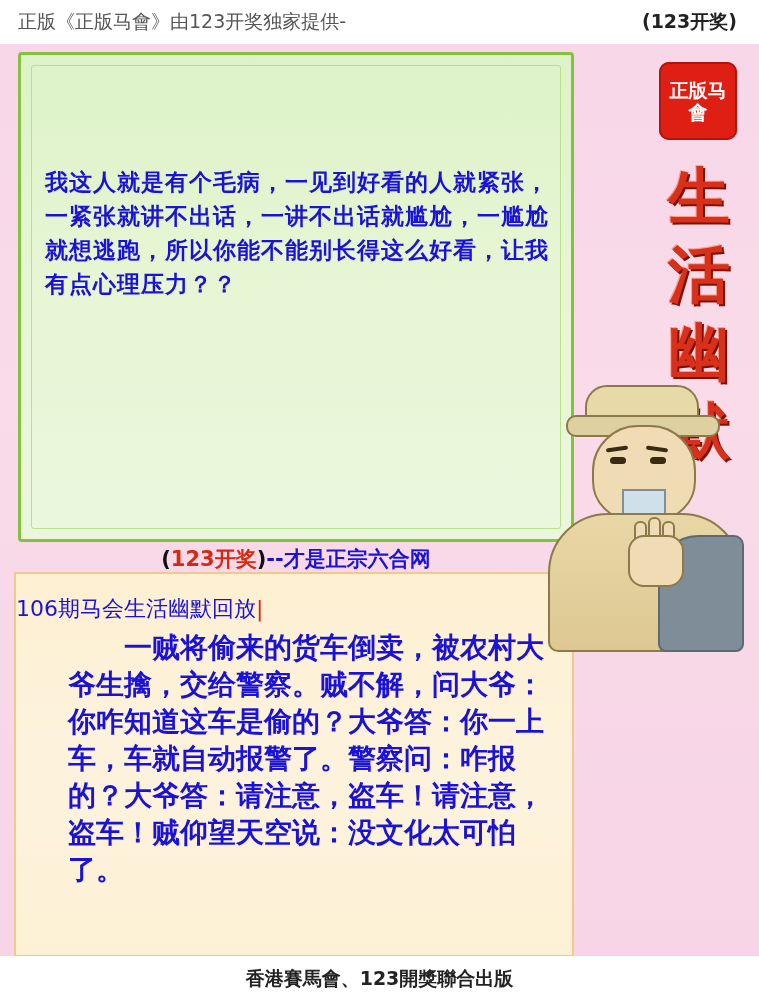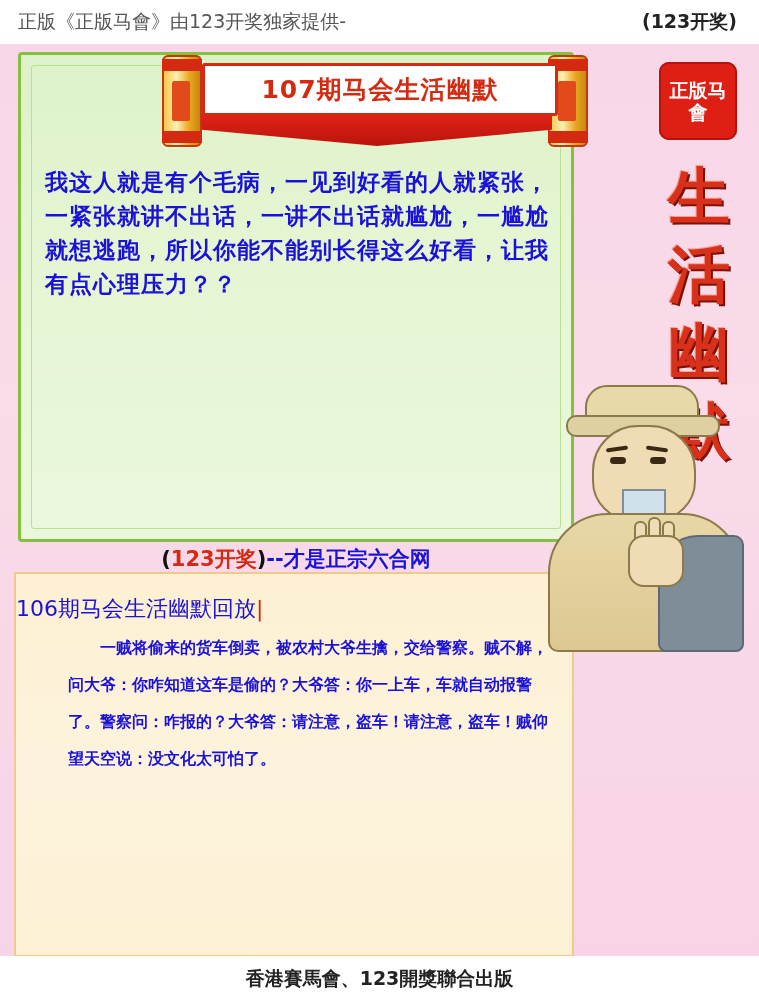--- a/index.html
+++ b/index.html
@@ -122,21 +122,21 @@
     box-sizing:border-box;
   }
   .panel-bottom-title{
     position:absolute;left:0;right:0;top:20px;text-align:left;
     font-size:22px;font-weight:normal;color:#1a12d8;
     font-family:"DejaVu Sans",sans-serif;
   }
   .panel-bottom-title .cursor{color:#d42a12;}
   .joke-bottom{
     position:absolute;left:52px;top:55px;width:480px;
-    font-size:16px;line-height:37px;color:#1a12d8;font-weight:bold;
+    font-size:28px;line-height:37px;color:#1a12d8;font-weight:bold;
     font-family:"DejaVu Serif",serif;
     text-indent:2em;
   }
 
   
   .seal{
     position:absolute;right:22px;top:62px;width:78px;height:78px;
     background:#e01f14;border-radius:10px;
     box-shadow:0 0 0 2px #b3150c inset;
   }
@@ -213,38 +213,20 @@
 
   <div class="topbar">
     <div class="topbar-left">正版《正版马會》由123开奖独家提供-</div>
     <div class="topbar-right">(123开奖)</div>
   </div>
 
   <div class="panel-top">
     <div class="panel-top-inner"></div>
   </div>
 
-  <div class="banner">
-    <div class="roll left">
-      <div class="rod"></div>
-      <div class="band b1"></div>
-      <div class="band b2"></div>
-      <div class="mark"></div>
-    </div>
-    <div class="roll right">
-      <div class="rod"></div>
-      <div class="band b1"></div>
-      <div class="band b2"></div>
-      <div class="mark"></div>
-    </div>
-    <div class="banner-skirt"></div>
-    <div class="banner-body">
-      <span class="banner-title">107期马会生活幽默</span>
-    </div>
-  </div>
 
   <div class="joke-top">我这人就是有个毛病，一见到好看的人就紧张，一紧张就讲不出话，一讲不出话就尴尬，一尴尬就想逃跑，所以你能不能别长得这么好看，让我有点心理压力？？</div>
 
   <div class="caption">
     <span class="dark">(</span><span class="red">123开奖</span><span class="dark">)</span><span>--</span><span>才是正宗六合网</span>
   </div>
 
   <div class="panel-bottom">
     <div class="panel-bottom-title">
       <span>106期马会生活幽默回放</span><span class="cursor">|</span>

